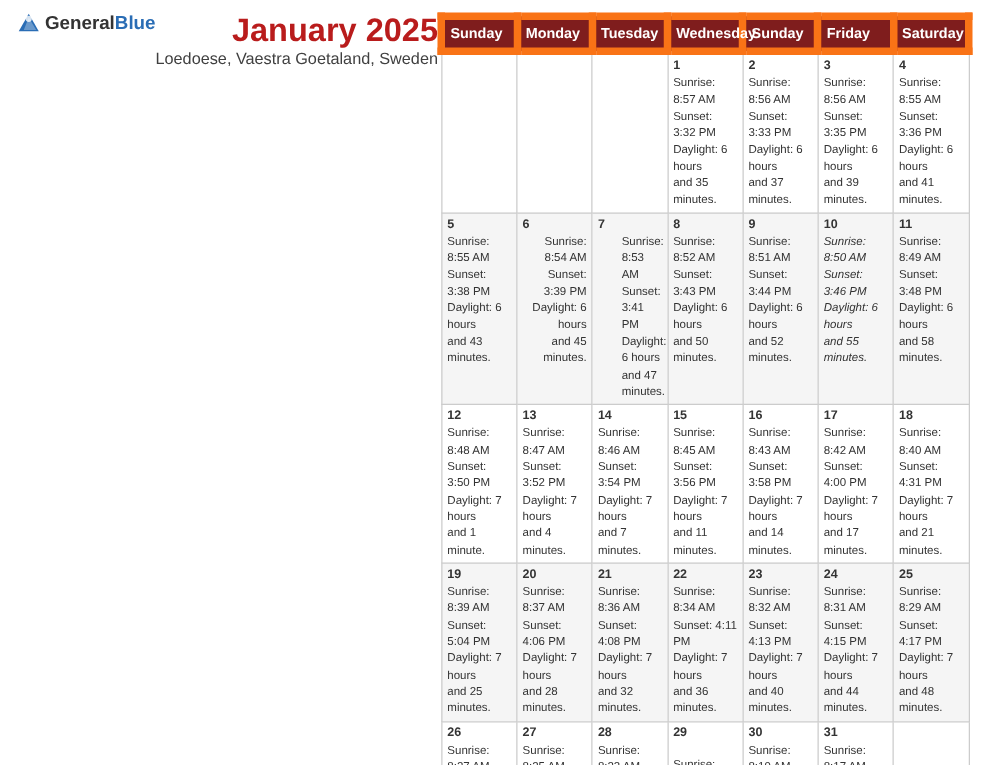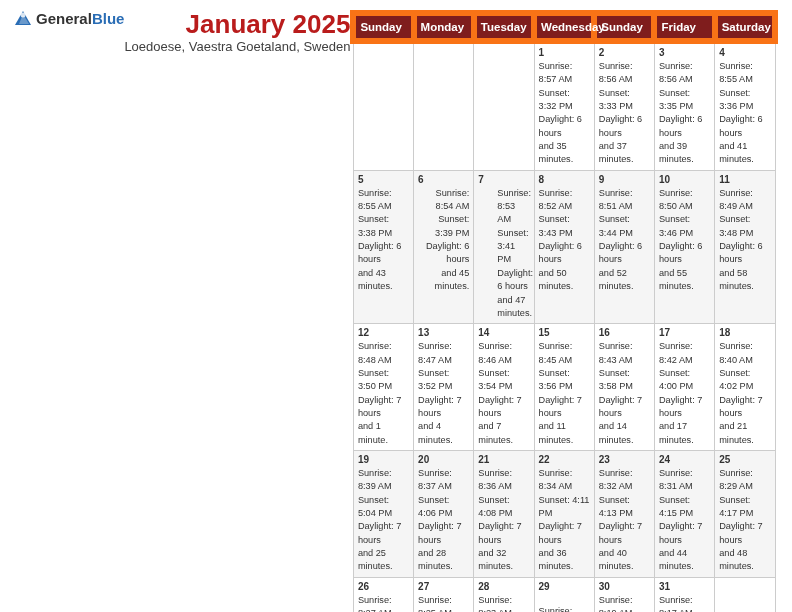--- a/index.html
+++ b/index.html
@@ -188,21 +188,21 @@
           </td>
           <td>
             <span class="day-num">9</span>
             <div class="day-info" style="white-space: pre-line;">Sunrise: 8:51 AM
 Sunset: 3:44 PM
 Daylight: 6 hours
 and 52 minutes.</div>
           </td>
           <td>
             <span class="day-num">10</span>
-            <div class="day-info" style="white-space: pre-line;">Sunrise: 8:50 AM
+            <div class="day-info" style="white-space: pre-line; font-style: italic;">Sunrise: 8:50 AM
 Sunset: 3:46 PM
 Daylight: 6 hours
 and 55 minutes.</div>
           </td>
           <td>
             <span class="day-num">11</span>
             <div class="day-info" style="white-space: pre-line;">Sunrise: 8:49 AM
 Sunset: 3:48 PM
 Daylight: 6 hours
 and 58 minutes.</div>
@@ -247,21 +247,21 @@
           <td>
             <span class="day-num">17</span>
             <div class="day-info" style="white-space: pre-line;">Sunrise: 8:42 AM
 Sunset: 4:00 PM
 Daylight: 7 hours
 and 17 minutes.</div>
           </td>
           <td>
             <span class="day-num">18</span>
             <div class="day-info" style="white-space: pre-line;">Sunrise: 8:40 AM
-Sunset: 4:02 PM
+Sunset: 4:31 PM
 Daylight: 7 hours
 and 21 minutes.</div>
           </td>
         </tr>
         <tr>
           <td>
             <span class="day-num">19</span>
             <div class="day-info" style="white-space: pre-line;">Sunrise: 8:39 AM
 Sunset: 5:04 PM
 Daylight: 7 hours

